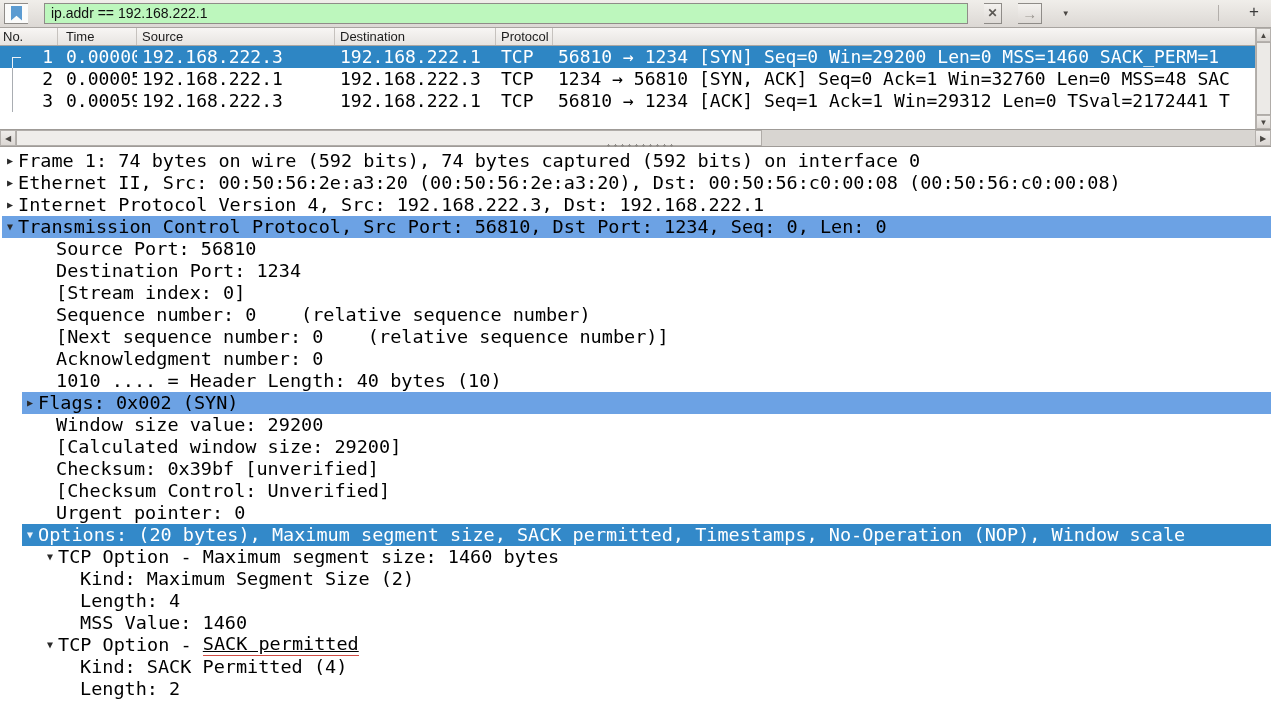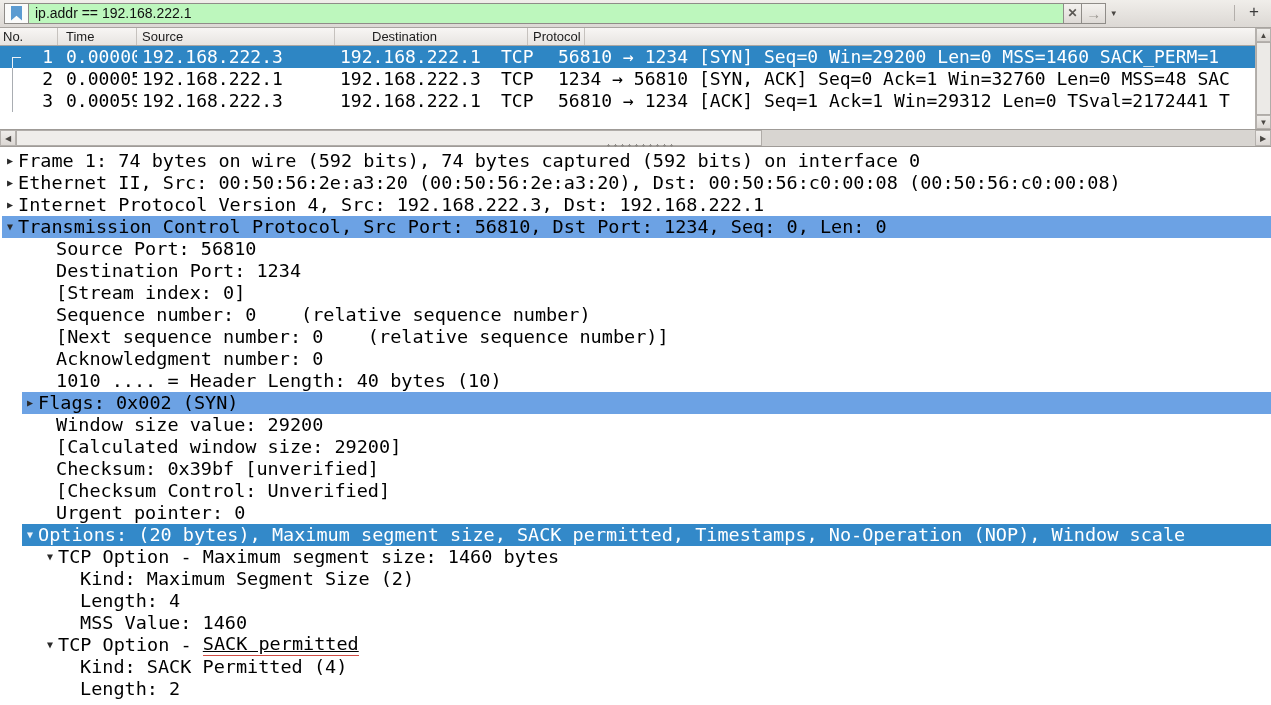--- a/index.html
+++ b/index.html
@@ -2,21 +2,21 @@
 <html><head>
 <meta charset="utf-8">
 <style>
   * { margin:0; padding:0; box-sizing:border-box; }
   html,body { width:1271px; height:705px; overflow:hidden; background:#fff;
               font-family:"Liberation Sans", sans-serif; }
 
   
   .toolbar { height:28px; background:linear-gradient(#f0eeea,#dcd8d4);
              border-bottom:1px solid #a8a4a0; display:flex; align-items:center;
-             padding:2px 4px 3px 4px; gap:0; }
+             padding:2px 4px 3px 4px; gap:16px; }
   .bookmark-btn { width:24px; height:21px; background:#fbfbfa; border:1px solid #8f8c88;
                   border-right:none; display:flex; align-items:center; justify-content:center; }
   .bookmark-shape { width:11px; height:15px; background:#5b9bd1;
                     clip-path:polygon(0 0,100% 0,100% 100%,50% 68%,0 100%); }
   .filter-field { flex:1; height:21px; border:1px solid #8f8c88; display:flex;
                   align-items:center; padding-left:6px; font-size:14px; color:#111;
                   white-space:pre; }
   .sq-btn { height:21px; border:1px solid #8f8c88; border-left:none;
             display:flex; align-items:center; justify-content:center; }
   .clear-btn { width:18px; background:linear-gradient(#f4f2ef,#dedad6);
@@ -28,21 +28,21 @@
   .tb-sep { width:1px; height:16px; background:#b3afab; margin:0 8px; }
   .plus-btn { font-size:17px; color:#3a3a3a; padding:0 8px 2px 6px; }
 
   
   .plist { display:flex; height:102px; border-bottom:1px solid #9f9b97; }
   .plist-main { flex:1; overflow:hidden; }
   .phead { height:18px; display:flex; background:linear-gradient(#f8f6f4,#e7e4e1);
            border-bottom:1px solid #aaa6a2; font-size:13px; color:#1c1c1c; }
   .phead .hc { border-right:1px solid #c6c2be; padding:1px 0 0 5px; white-space:nowrap; overflow:hidden; }
   .hc.c-no{width:58px; padding-left:3px;} .hc.c-time{width:79px; padding-left:8px;}
-  .hc.c-src{width:198px;} .hc.c-dst{width:161px;margin-left:32px;} .hc.c-proto{width:57px;}
+  .hc.c-src{width:198px;} .hc.c-dst{width:161px;} .hc.c-proto{width:57px;}
   .hc.c-info{flex:1; border-right:none;}
   .prow { height:22px; display:flex; font:18px/22px "DejaVu Sans Mono", monospace;
           color:#000; white-space:pre; position:relative; }
   .prow.selected { background:#2e86c4; color:#fff; }
   .prow .pc { overflow:hidden; white-space:pre; }
   .pc.c-no{width:58px; text-align:right; padding-right:5px;}
   .pc.c-time{width:79px; padding-left:8px;}
   .pc.c-src{width:198px; padding-left:5px;}
   .pc.c-dst{width:161px; padding-left:5px;}
   .pc.c-proto{width:57px; padding-left:5px;}

